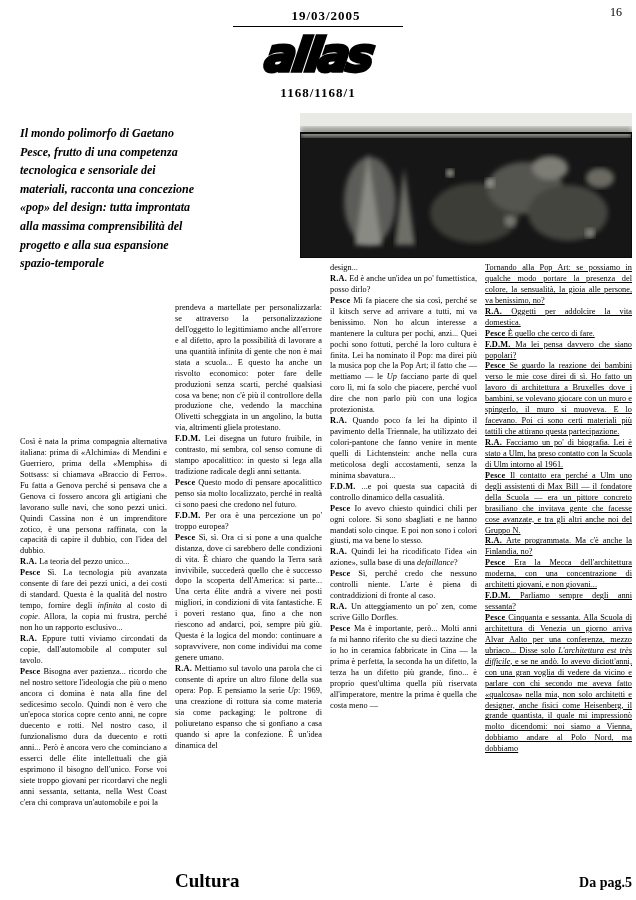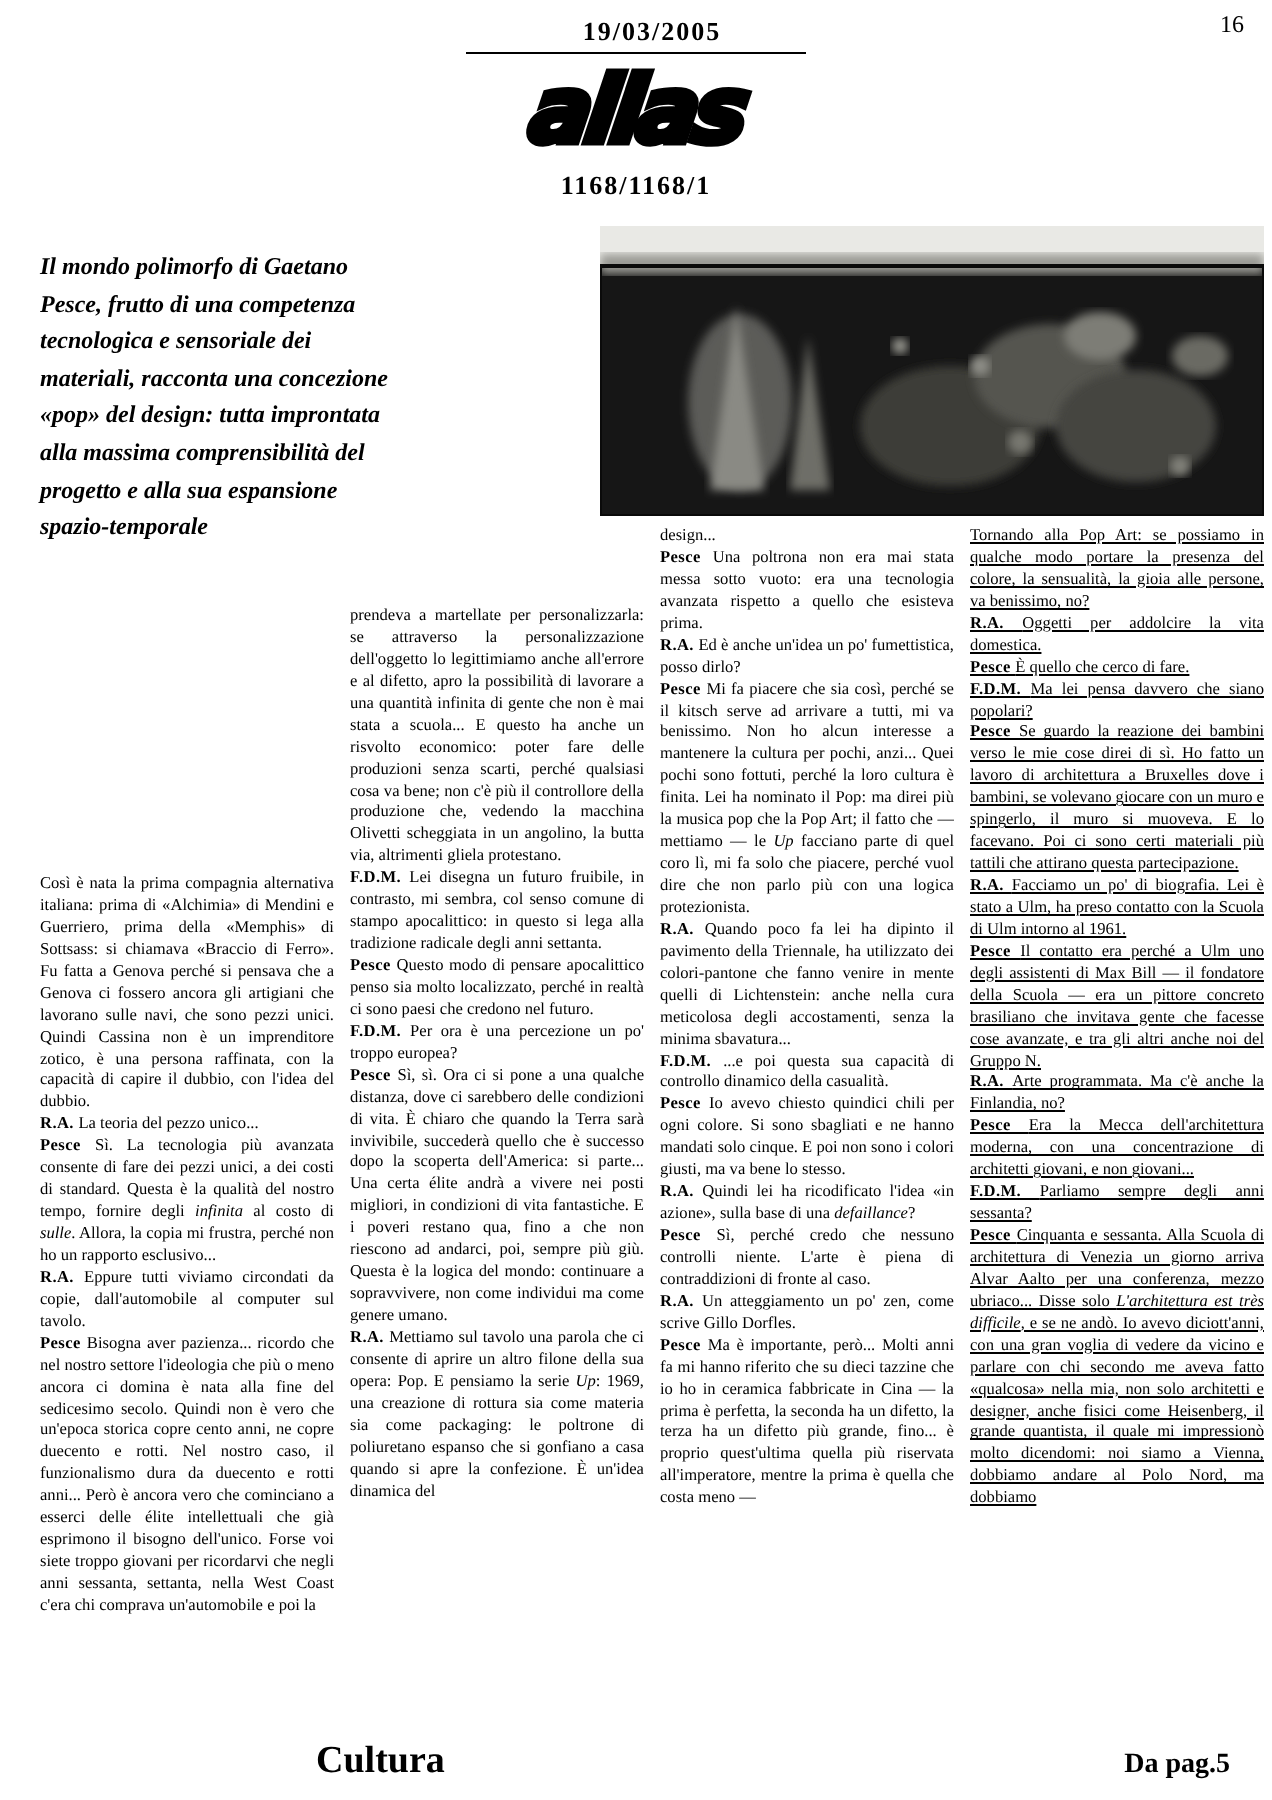--- a/index.html
+++ b/index.html
@@ -27,21 +27,21 @@
     text-align:justify; overflow:hidden;
   }
   .col p { margin:0; }
   .col b { letter-spacing:.2px; }
   #col1 { left:20px;  top:437px; width:147px; height:466px; }
   #col2 { left:175px; top:303px; width:147px; height:566px; }
   #col3 { left:330px; top:263px; width:147px; height:606px; }
   #col4 { left:485px; top:263px; width:147px; height:606px;text-decoration:underline; }
 
   .footer {
-    position:absolute; left:158px; top:870px; width:457px;
+    position:absolute; left:175px; top:870px; width:457px;
     display:flex; justify-content:space-between; align-items:baseline;
   }
   .section { font-size:19px; font-weight:bold; }
   .continuation { font-size:14px; font-weight:bold; }
 </style>
 </head>
 <body>
 
 <div class="pagenum">16</div>
 
@@ -82,35 +82,34 @@
     <circle cx="210" cy="108" r="6" fill="#77776f" filter="url(#soft)"></circle>
     <circle cx="290" cy="120" r="5" fill="#82827a" filter="url(#soft)"></circle>
     <circle cx="150" cy="60" r="4" fill="#9a9a92" filter="url(#soft)"></circle>
     <rect y="20" width="332" height="125" fill="none" stroke="#0a0a0a" stroke-width="2"></rect>
   </svg>
 </div>
 
 <div id="col1" class="col">
     <p>Così è nata la prima compagnia alternativa italiana: prima di «Alchimia» di Mendini e Guerriero, prima della «Memphis» di Sottsass: si chiamava «Braccio di Ferro». Fu fatta a Genova perché si pensava che a Genova ci fossero ancora gli artigiani che lavorano sulle navi, che sono pezzi unici. Quindi Cassina non è un imprenditore zotico, è una persona raffinata, con la capacità di capire il dubbio, con l'idea del dubbio.</p>
     <p><b>R.A. </b>La teoria del pezzo unico...</p>
-    <p><b>Pesce </b>Sì. La tecnologia più avanzata consente di fare dei pezzi unici, a dei costi di standard. Questa è la qualità del nostro tempo, fornire degli <i>infinita</i> al costo di <i>sulle</i>. Allora, la copia mi frustra, perché non ho un rapporto esclusivo...</p>
+    <p><b>Pesce </b>Sì. La tecnologia più avanzata consente di fare dei pezzi unici, a dei costi di standard. Questa è la qualità del nostro tempo, fornire degli <i>infinita</i> al costo di <i>copie</i>. Allora, la copia mi frustra, perché non ho un rapporto esclusivo...</p>
     <p><b>R.A. </b>Eppure tutti viviamo circondati da copie, dall'automobile al computer sul tavolo.</p>
     <p><b>Pesce </b>Bisogna aver pazienza... ricordo che nel nostro settore l'ideologia che più o meno ancora ci domina è nata alla fine del sedicesimo secolo. Quindi non è vero che un'epoca storica copre cento anni, ne copre duecento e rotti. Nel nostro caso, il funzionalismo dura da duecento e rotti anni... Però è ancora vero che cominciano a esserci delle élite intellettuali che già esprimono il bisogno dell'unico. Forse voi siete troppo giovani per ricordarvi che negli anni sessanta, settanta, nella West Coast c'era chi comprava un'automobile e poi la</p>
   </div>
 <div id="col2" class="col">
     <p>prendeva a martellate per personalizzarla: se attraverso la personalizzazione dell'oggetto lo legittimiamo anche all'errore e al difetto, apro la possibilità di lavorare a una quantità infinita di gente che non è mai stata a scuola... E questo ha anche un risvolto economico: poter fare delle produzioni senza scarti, perché qualsiasi cosa va bene; non c'è più il controllore della produzione che, vedendo la macchina Olivetti scheggiata in un angolino, la butta via, altrimenti gliela protestano.</p>
     <p><b>F.D.M. </b>Lei disegna un futuro fruibile, in contrasto, mi sembra, col senso comune di stampo apocalittico: in questo si lega alla tradizione radicale degli anni settanta.</p>
     <p><b>Pesce </b>Questo modo di pensare apocalittico penso sia molto localizzato, perché in realtà ci sono paesi che credono nel futuro.</p>
     <p><b>F.D.M. </b>Per ora è una percezione un po' troppo europea?</p>
     <p><b>Pesce </b>Sì, sì. Ora ci si pone a una qualche distanza, dove ci sarebbero delle condizioni di vita. È chiaro che quando la Terra sarà invivibile, succederà quello che è successo dopo la scoperta dell'America: si parte... Una certa élite andrà a vivere nei posti migliori, in condizioni di vita fantastiche. E i poveri restano qua, fino a che non riescono ad andarci, poi, sempre più giù. Questa è la logica del mondo: continuare a sopravvivere, non come individui ma come genere umano.</p>
     <p><b>R.A. </b>Mettiamo sul tavolo una parola che ci consente di aprire un altro filone della sua opera: Pop. E pensiamo la serie <i>Up</i>: 1969, una creazione di rottura sia come materia sia come packaging: le poltrone di poliuretano espanso che si gonfiano a casa quando si apre la confezione. È un'idea dinamica del</p>
   </div>
 <div id="col3" class="col">
     <p>design...</p>
-    <p><b>Pesce </b>Una poltrona non era mai stata messa sotto vuoto: era una tecnologia avanzata rispetto a quello che esisteva prima.</p>
     <p><b>R.A. </b>Ed è anche un'idea un po' fumettistica, posso dirlo?</p>
     <p><b>Pesce </b>Mi fa piacere che sia così, perché se il kitsch serve ad arrivare a tutti, mi va benissimo. Non ho alcun interesse a mantenere la cultura per pochi, anzi... Quei pochi sono fottuti, perché la loro cultura è finita. Lei ha nominato il Pop: ma direi più la musica pop che la Pop Art; il fatto che — mettiamo — le <i>Up</i> facciano parte di quel coro lì, mi fa solo che piacere, perché vuol dire che non parlo più con una logica protezionista.</p>
     <p><b>R.A. </b>Quando poco fa lei ha dipinto il pavimento della Triennale, ha utilizzato dei colori-pantone che fanno venire in mente quelli di Lichtenstein: anche nella cura meticolosa degli accostamenti, senza la minima sbavatura...</p>
     <p><b>F.D.M. </b>...e poi questa sua capacità di controllo dinamico della casualità.</p>
     <p><b>Pesce </b>Io avevo chiesto quindici chili per ogni colore. Si sono sbagliati e ne hanno mandati solo cinque. E poi non sono i colori giusti, ma va bene lo stesso.</p>
     <p><b>R.A. </b>Quindi lei ha ricodificato l'idea «in azione», sulla base di una <i>defaillance</i>?</p>
     <p><b>Pesce </b>Sì, perché credo che nessuno controlli niente. L'arte è piena di contraddizioni di fronte al caso.</p>
     <p><b>R.A. </b>Un atteggiamento un po' zen, come scrive Gillo Dorfles.</p>
     <p><b>Pesce </b>Ma è importante, però... Molti anni fa mi hanno riferito che su dieci tazzine che io ho in ceramica fabbricate in Cina — la prima è perfetta, la seconda ha un difetto, la terza ha un difetto più grande, fino... è proprio quest'ultima quella più riservata all'imperatore, mentre la prima è quella che costa meno —</p>
   </div>

